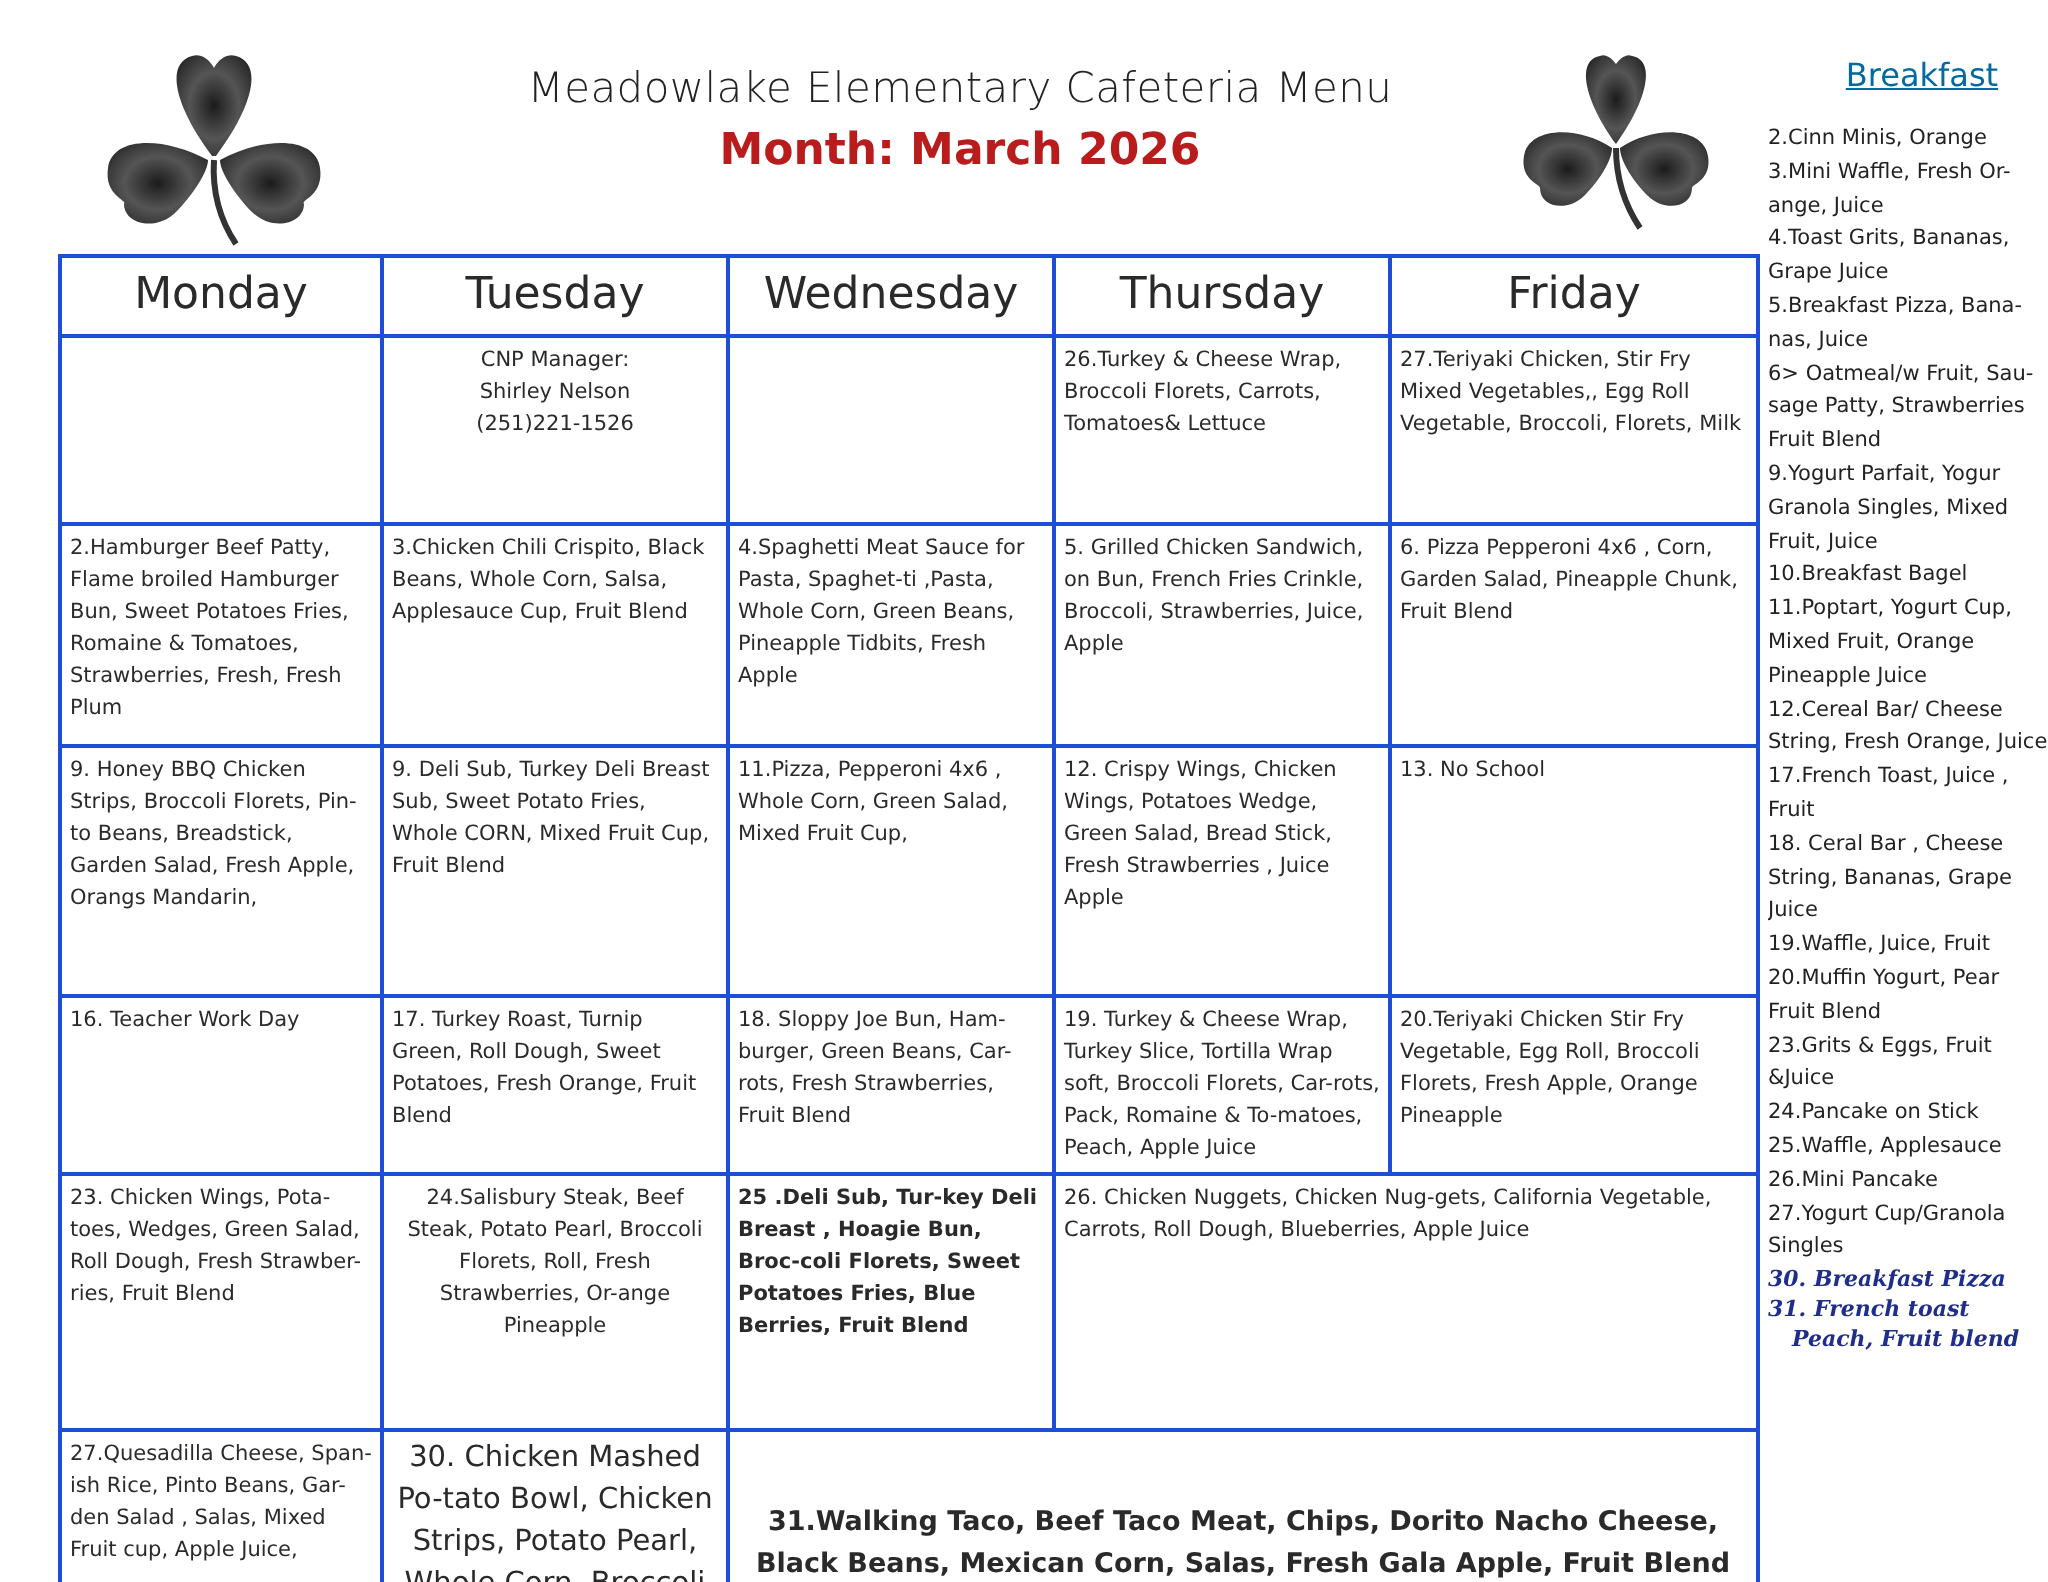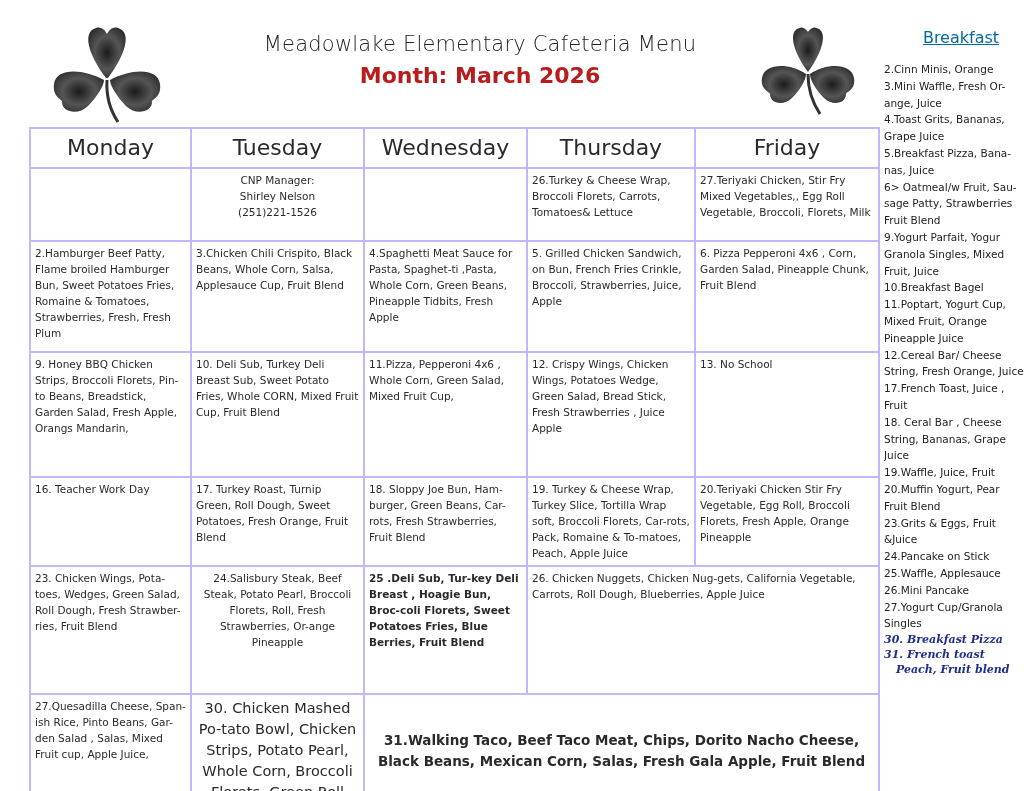--- a/index.html
+++ b/index.html
@@ -15,21 +15,21 @@
     .header { position: absolute; left: 200px; width: 560px; top: 30px; text-align: center; }
     .title { font-family: "DejaVu Sans", sans-serif; font-size: 21px; font-weight: 300; letter-spacing: 0.2px; color: #222; line-height: 28px; }
     .address { font-family: "DejaVu Sans", sans-serif; font-size: 16px; color: #222; line-height: 22px; margin-top: 2px; }
     .month { font-family: "DejaVu Sans", sans-serif; font-size: 22px; font-weight: bold; color: #b91c1c; margin-top: 4px; line-height: 28px; }
 
     table.menu {
       position: absolute; left: 29px; top: 127px; width: 849px;
       border-collapse: collapse; table-layout: fixed;
     }
     table.menu td, table.menu th {
-      border: 2px solid #c4b5fd; vertical-align: top; padding: 3px 4px;
+      border: 2px solid #1d4ed8; vertical-align: top; padding: 3px 4px;
       font-family: "DejaVu Sans", sans-serif; font-size: 10.5px; line-height: 16px; color: #2a2a2a;
       overflow: hidden;
     }
     table.menu th {
       font-weight: normal; font-size: 22px; height: 38px; line-height: 38px; text-align: center; padding: 0;
     }
     .big { font-size: 13px; line-height: 18px; }
     .mgr { font-size: 15px; line-height: 22px; text-align: center; }
     .serif { font-family: "Liberation Serif", serif; font-size: 11.5px; line-height: 14px; font-weight: bold; color: #222; }
     .serif-reg { font-family: "Liberation Serif", serif; font-size: 12.5px; line-height: 15px; color: #222; }
@@ -92,41 +92,41 @@
       <col style="width:184px">
   </colgroup>
   <tbody>
       <tr>
     <th>Monday</th>
     <th>Tuesday</th>
     <th>Wednesday</th>
     <th>Thursday</th>
     <th>Friday</th>
   </tr>
-  <tr style="height:73px">
+  <tr style="height:94px">
     <td></td>
     <td class="mgr">
       <div>CNP Manager:</div>
       <div>Shirley Nelson</div>
       <div>(251)221-1526</div>
     </td>
     <td></td>
     <td class="big">26.Turkey &amp; Cheese Wrap, Broccoli Florets, Carrots, Tomatoes&amp; Lettuce</td>
     <td>27.Teriyaki Chicken, Stir Fry Mixed Vegetables,, Egg Roll Vegetable, Broccoli, Florets, Milk</td>
   </tr>
   <tr style="height:111px">
     <td>2.Hamburger Beef Patty, Flame broiled Hamburger Bun, Sweet Potatoes Fries, Romaine &amp; Tomatoes, Strawberries, Fresh, Fresh Plum</td>
     <td>3.Chicken Chili Crispito, Black Beans, Whole Corn, Salsa, Applesauce Cup, Fruit Blend</td>
     <td class="big">4.Spaghetti Meat Sauce for Pasta, Spaghet-ti ,Pasta, Whole Corn, Green Beans, Pineapple Tidbits, Fresh Apple</td>
     <td>5. Grilled Chicken Sandwich, on Bun, French Fries Crinkle, Broccoli, Strawberries, Juice, Apple</td>
     <td>6. Pizza Pepperoni 4x6 , Corn, Garden Salad, Pineapple Chunk, Fruit Blend</td>
   </tr>
   <tr style="height:125px">
     <td>9. Honey BBQ Chicken Strips, Broccoli Florets, Pin-to Beans, Breadstick, Garden Salad, Fresh Apple, Orangs Mandarin,</td>
-    <td>10. Deli Sub, Turkey Deli Breast Sub, Sweet Potato Fries, Whole CORN, Mixed Fruit Cup, Fruit Blend</td>
+    <td>9. Deli Sub, Turkey Deli Breast Sub, Sweet Potato Fries, Whole CORN, Mixed Fruit Cup, Fruit Blend</td>
     <td>11.Pizza, Pepperoni 4x6 , Whole Corn, Green Salad, Mixed Fruit Cup,</td>
     <td>12. Crispy Wings, Chicken Wings, Potatoes Wedge, Green Salad, Bread Stick, Fresh Strawberries , Juice Apple</td>
     <td>13. No School</td>
   </tr>
   <tr style="height:89px">
     <td>16. Teacher Work Day</td>
     <td>17. Turkey Roast, Turnip Green, Roll Dough, Sweet Potatoes, Fresh Orange, Fruit Blend</td>
     <td>18. Sloppy Joe Bun, Ham-burger, Green Beans, Car-rots, Fresh Strawberries, Fruit Blend</td>
     <td>19. Turkey &amp; Cheese Wrap, Turkey Slice, Tortilla Wrap soft, Broccoli Florets, Car-rots, Pack, Romaine &amp; To-matoes, Peach, Apple Juice</td>
     <td>20.Teriyaki Chicken Stir Fry Vegetable, Egg Roll, Broccoli Florets, Fresh Apple, Orange Pineapple</td>

